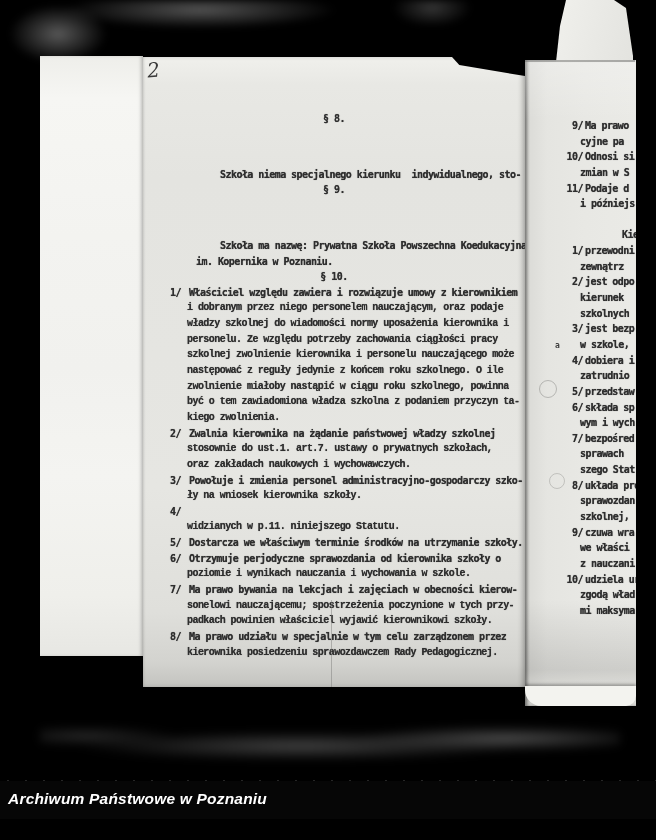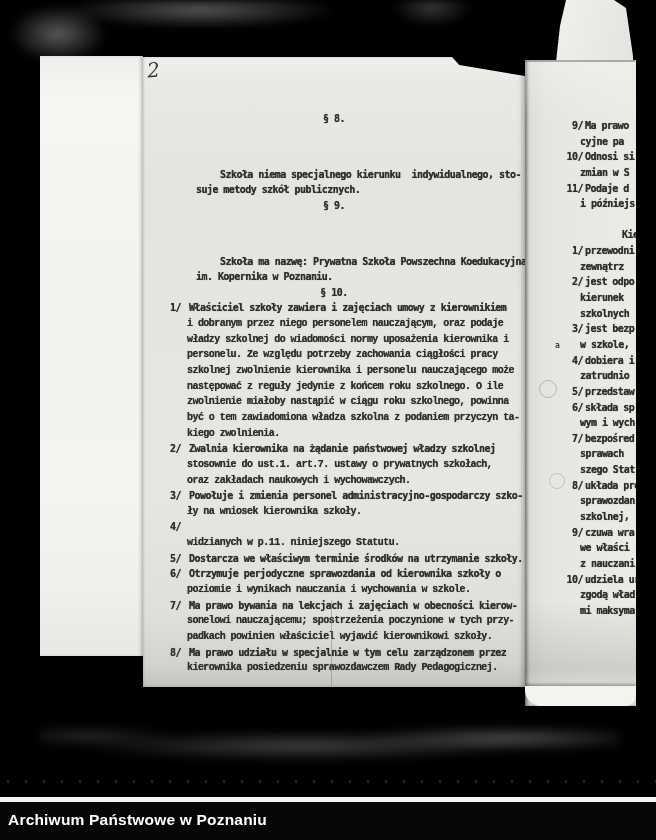--- a/index.html
+++ b/index.html
@@ -86,44 +86,43 @@
       radial-gradient(ellipse 300px 20px at 45% 60%, rgba(75,75,75,.85), rgba(0,0,0,0) 75%),
       radial-gradient(ellipse 210px 18px at 80% 45%, rgba(100,100,100,.75), rgba(0,0,0,0) 72%),
       radial-gradient(ellipse 130px 15px at 8% 40%, rgba(65,65,65,.6), rgba(0,0,0,0) 70%);
     filter:blur(4px);}
   .speck-row{position:absolute;left:0;top:780px;width:656px;height:3px;opacity:.4;
     background:repeating-linear-gradient(90deg,rgba(0,0,0,0) 0 7px,
       rgba(170,170,170,.55) 7px 9px,rgba(0,0,0,0) 9px 18px);}
 
   
   .divider-rule{position:absolute;left:0;top:797px;width:656px;height:5px;background:#f4f4f4;}
-  .label-bar{position:absolute;left:0;top:802px;width:656px;height:38px;background:#060606;}
+  .label-bar{position:absolute;left:0;top:781px;width:656px;height:38px;background:#060606;font-style:italic;}
   .archive-label{position:absolute;left:8px;top:0;height:38px;line-height:36px;
     font-family:"Liberation Sans","DejaVu Sans",sans-serif;font-size:15.5px;font-weight:bold;
     color:#ffffff;letter-spacing:.2px;}
 </style>
 </head>
 <body>
 
 <div id="stage">
 
   <div class="film-fog"></div>
 
   <div class="under-page"></div>
 
   <div class="main-page">
     <div class="main-text">
         <div class="ln h">§ 8.</div>
         <div class="ln p1">Szkoła niema specjalnego kierunku  indywidualnego, sto-</div>
-        <div class="ln p2">suje metody szkół publicznych.</div>
         <div class="ln h">§ 9.</div>
         <div class="ln p1">Szkoła ma nazwę: Prywatna Szkoła Powszechna Koedukacyjna</div>
         <div class="ln p2">im. Kopernika w Poznaniu.</div>
         <div class="ln h">§ 10.</div>
-        <div class="ln item"><span class="num">1/</span><span>Właściciel szkoły zawiera i zajęciach umowy z kierownikiem</span></div>
+        <div class="ln item"><span class="num">1/</span><span>Właściciel względu zawiera i rozwiązuje umowy z kierownikiem</span></div>
         <div class="ln cont">i dobranym przez niego personelem nauczającym, oraz podaje</div>
         <div class="ln cont">władzy szkolnej do wiadomości normy uposażenia kierownika i</div>
         <div class="ln cont">personelu. Ze względu potrzeby zachowania ciągłości pracy</div>
         <div class="ln cont">szkolnej zwolnienie kierownika i personelu nauczającego może</div>
         <div class="ln cont">następować z reguły jedynie z końcem roku szkolnego. O ile</div>
         <div class="ln cont">zwolnienie miałoby nastąpić w ciągu roku szkolnego, powinna</div>
         <div class="ln cont">być o tem zawiadomiona władza szkolna z podaniem przyczyn ta-</div>
         <div class="ln cont">kiego zwolnienia.</div>
         <div class="ln item"><span class="num">2/</span><span>Zwalnia kierownika na żądanie państwowej władzy szkolnej</span></div>
         <div class="ln cont">stosownie do ust.1. art.7. ustawy o prywatnych szkołach,</div>

